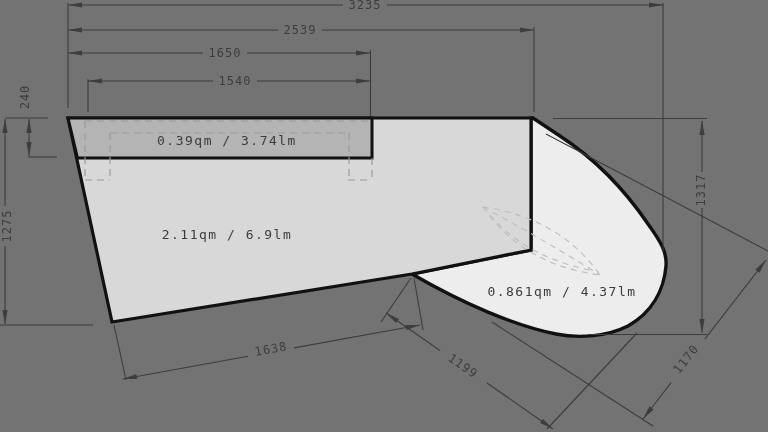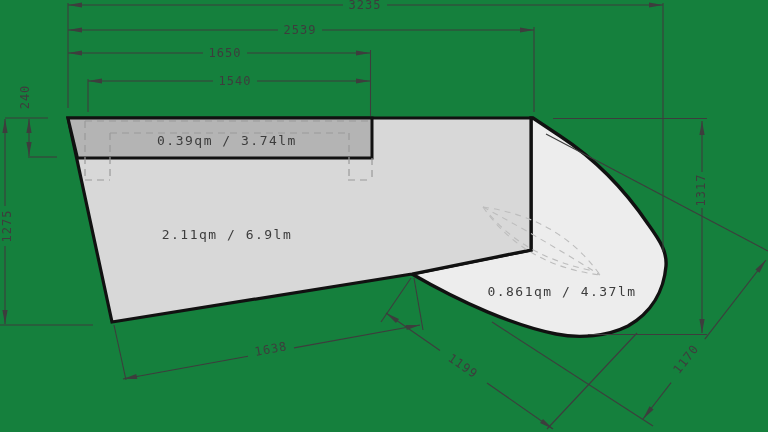--- a/index.html
+++ b/index.html
@@ -1,16 +1,16 @@
 <!DOCTYPE html>
 <html><head>
 <meta charset="utf-8">
 <style>
   html,body{margin:0;padding:0;background:#ffffff;}
-  .stage{position:relative;width:768px;height:432px;background:#15803d;overflow:hidden;
+  .stage{position:relative;width:768px;height:432px;background:#737373;overflow:hidden;
          font-family:"DejaVu Sans Mono", monospace;}
   svg{display:block;}
   .fill-main{fill:#d8d8d8;stroke:#111111;stroke-width:3.2;}
   .fill-strip{fill:#b4b4b4;stroke:#111111;stroke-width:3;}
   .fill-corner{fill:#ededed;stroke:#111111;stroke-width:3.4;}
   .dim{stroke:#3d3d3d;stroke-width:1.1;fill:none;}
   .arrow{fill:#3d3d3d;stroke:none;}
   .dashed{stroke:#9a9a9a;stroke-width:1.2;fill:none;stroke-dasharray:7 5;}
   .lens{stroke:#bdbdbd;stroke-width:1.1;fill:none;stroke-dasharray:6 5;}
   .dim-label{font-family:"DejaVu Sans Mono",monospace;font-size:12px;fill:#3d3d3d;

